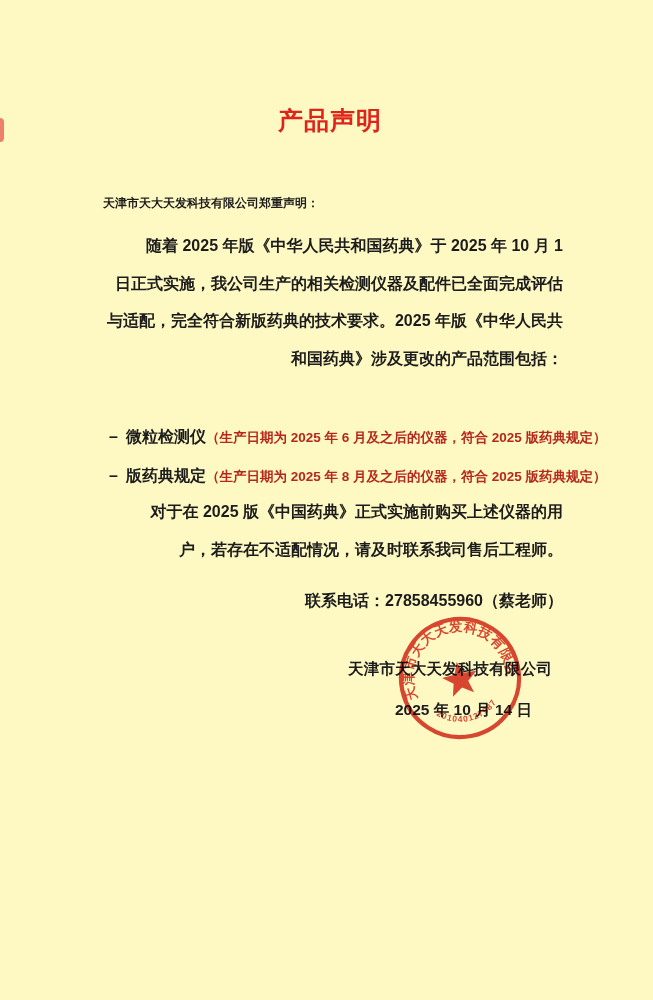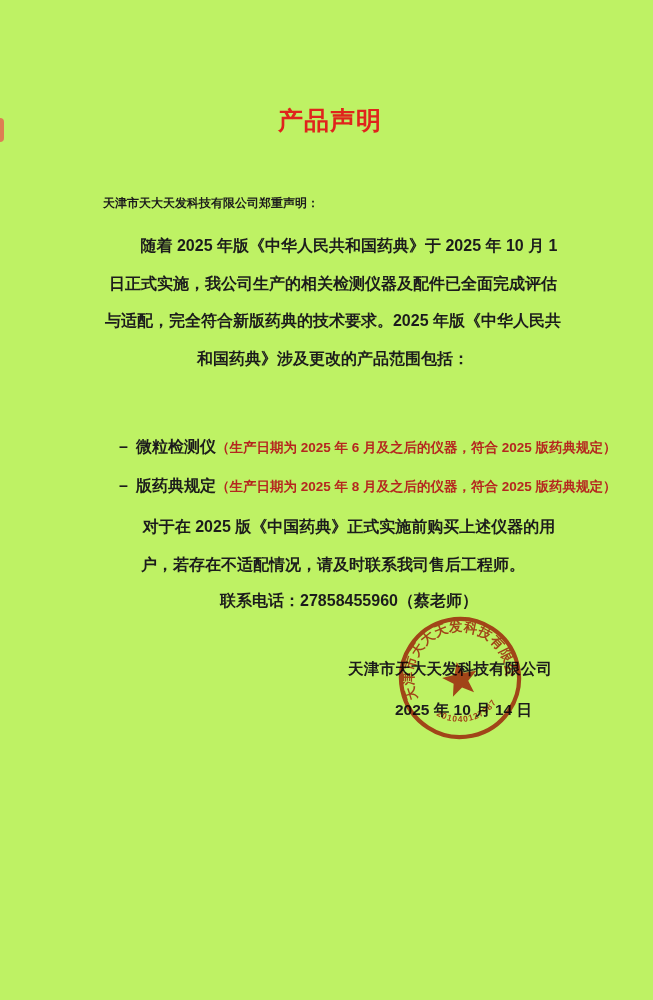--- a/index.html
+++ b/index.html
@@ -1,49 +1,49 @@
 <!DOCTYPE html>
 <html><head>
 <meta charset="utf-8">
 <style>
   html,body{margin:0;padding:0;background:#ffffff;}
   .page{
     position:relative;
     width:653px;height:1000px;
-    background:#bef264;
+    background:#fef9c3;
     overflow:hidden;
     font-family:"Liberation Sans","DejaVu Sans",sans-serif;
     color:#1c1c1c;
   }
   .abs{position:absolute;}
   .doc-title{
     left:103px;top:104px;width:454px;
     text-align:center;
     font-size:25px;font-weight:bold;
     letter-spacing:1px;
   }
   .opening{
     left:103px;top:191px;width:470px;
     font-size:12px;font-weight:600;
     line-height:24px;
   }
   .para{
     left:103px;width:460px;
     font-size:16px;font-weight:600;
     line-height:37.5px;
-    text-align:center;
+    text-align:right;
   }
   .para.indent{text-indent:2em;}
   .p1{top:227px;}
-  .p2{top:508px;}
+  .p2{top:493px;}
   .contact-line{top:582px;text-indent:2em;}
   .product-list{
     left:103px;top:412px;width:470px;
     line-height:37.5px;
-    list-style:none;margin:16px;padding:0;
+    list-style:none;margin:6px;padding:0;
   }
   .product-item{white-space:nowrap;}
   .product-bullet{font-size:16px;font-weight:bold;margin-right:8px;}
   .product-name{font-size:16px;font-weight:bold;}
   .product-note{font-size:13.5px;font-weight:600;}
   .company-line{
     left:348px;top:659px;
     font-size:15.5px;font-weight:600;
     letter-spacing:0.2px;
     z-index:2;

